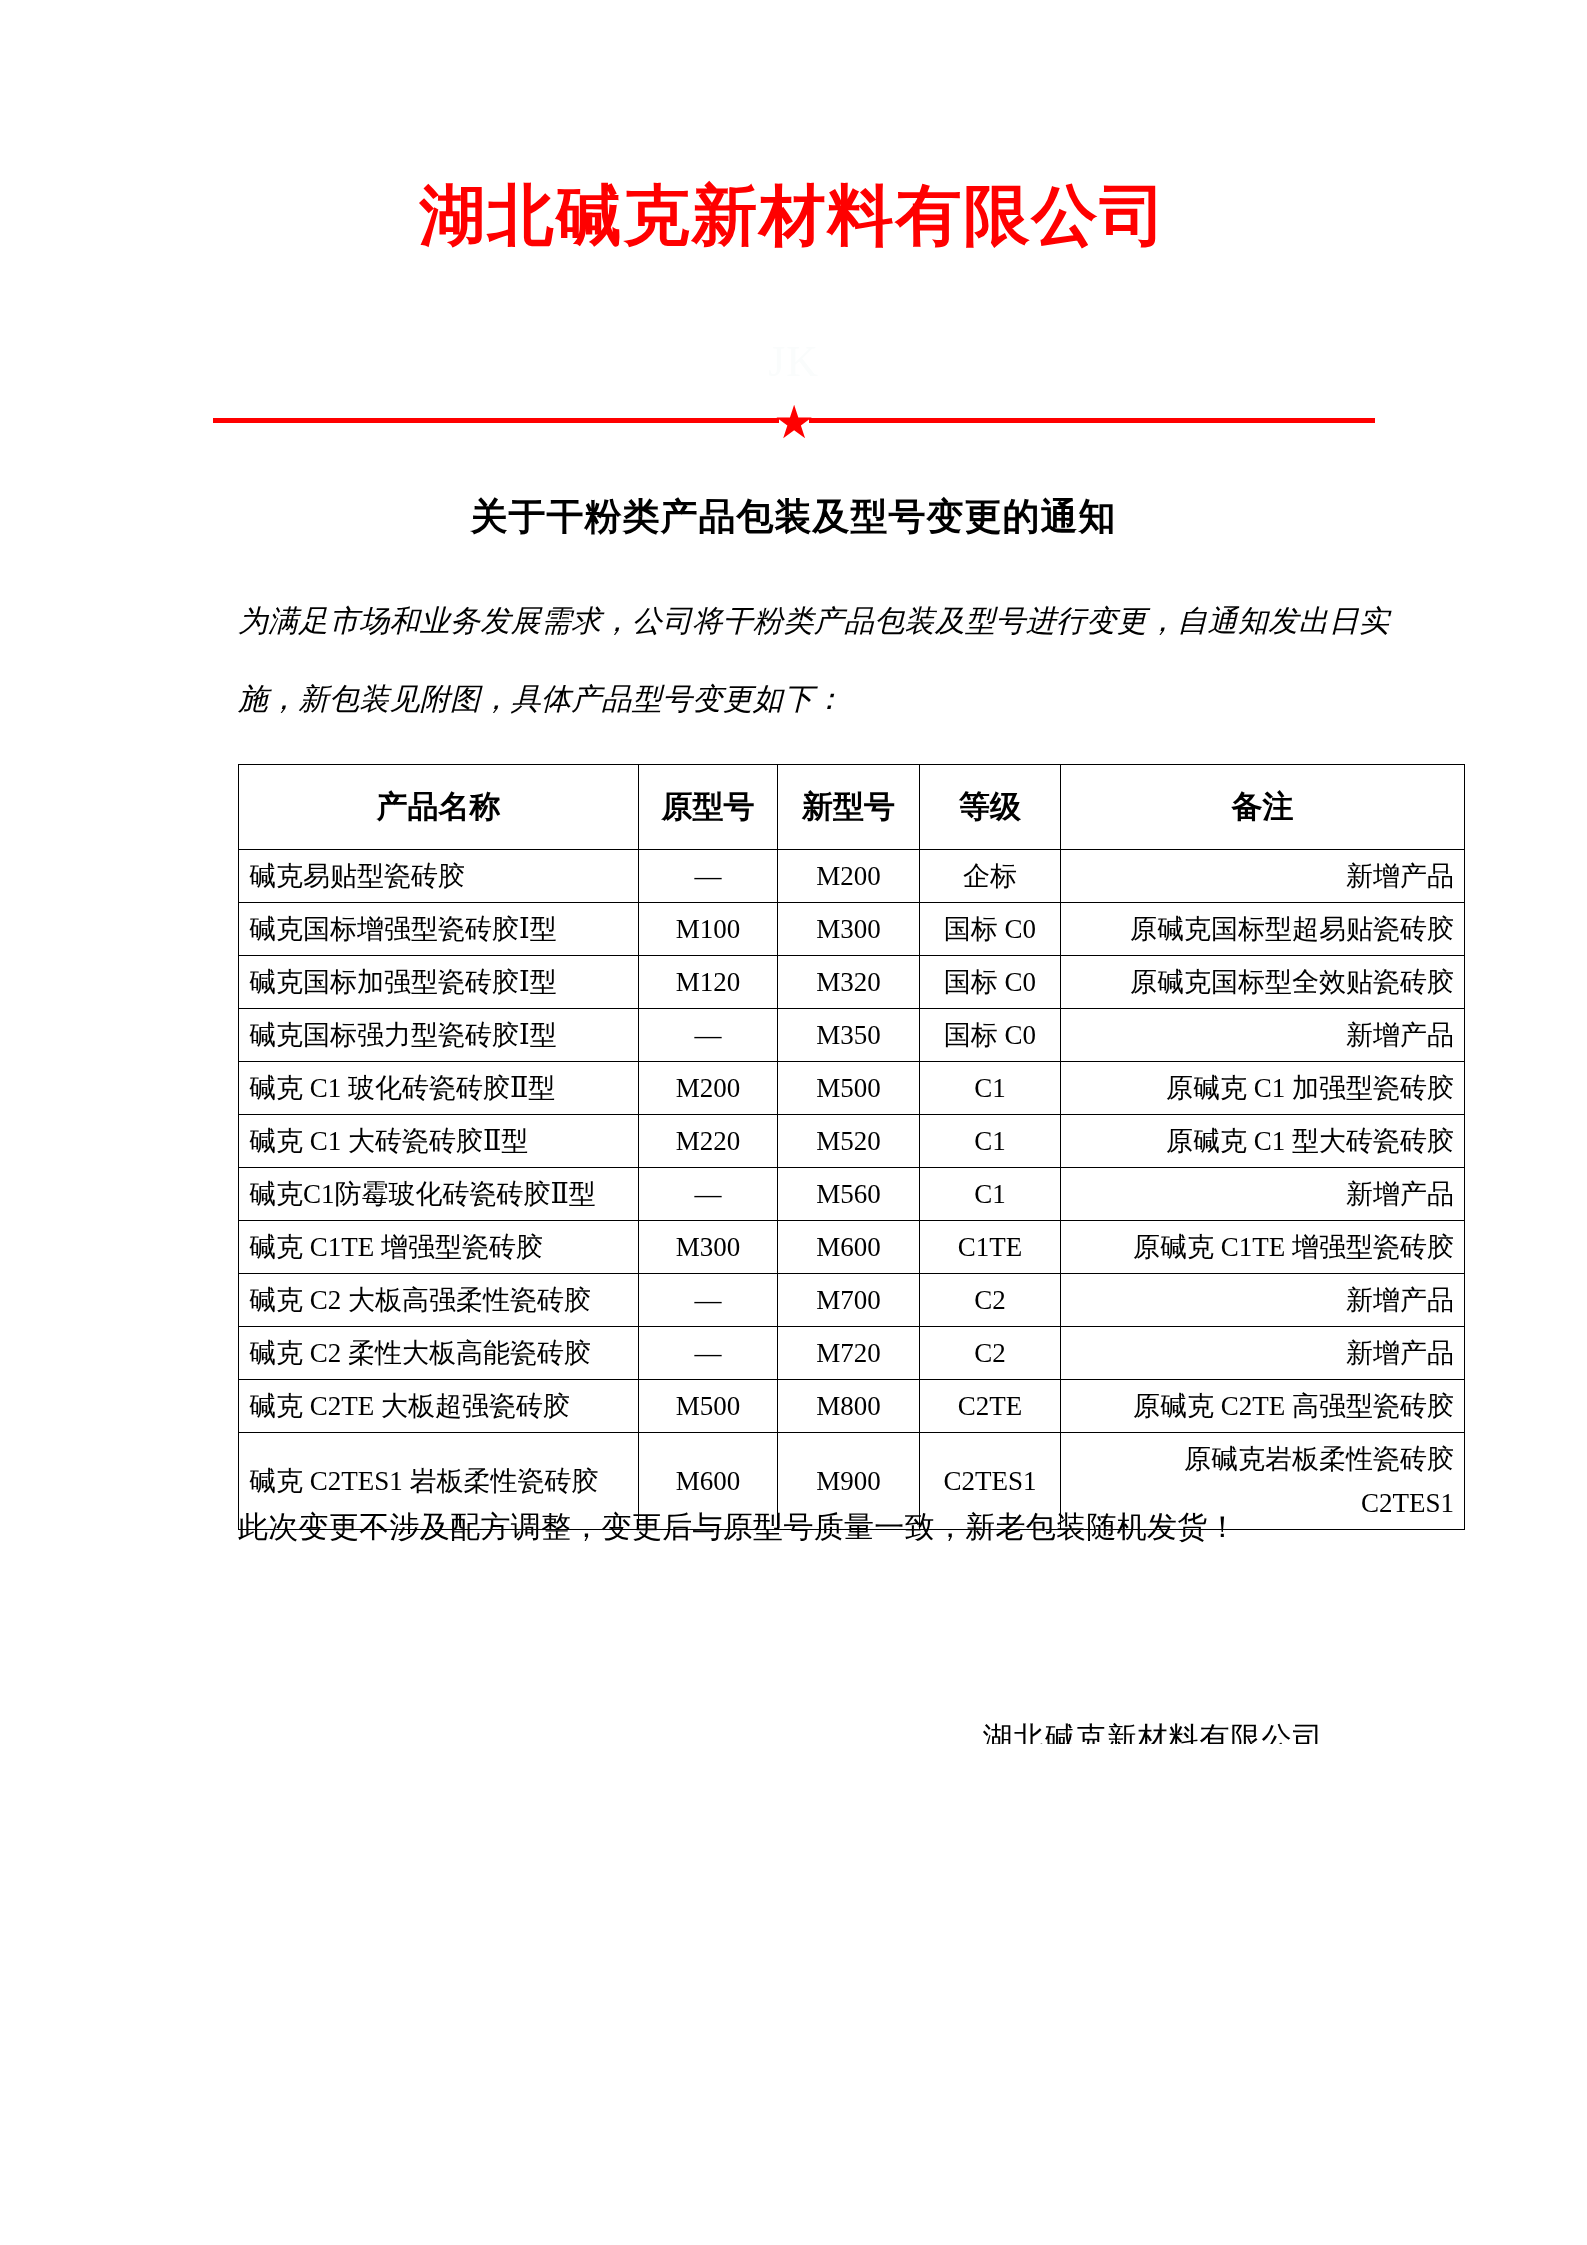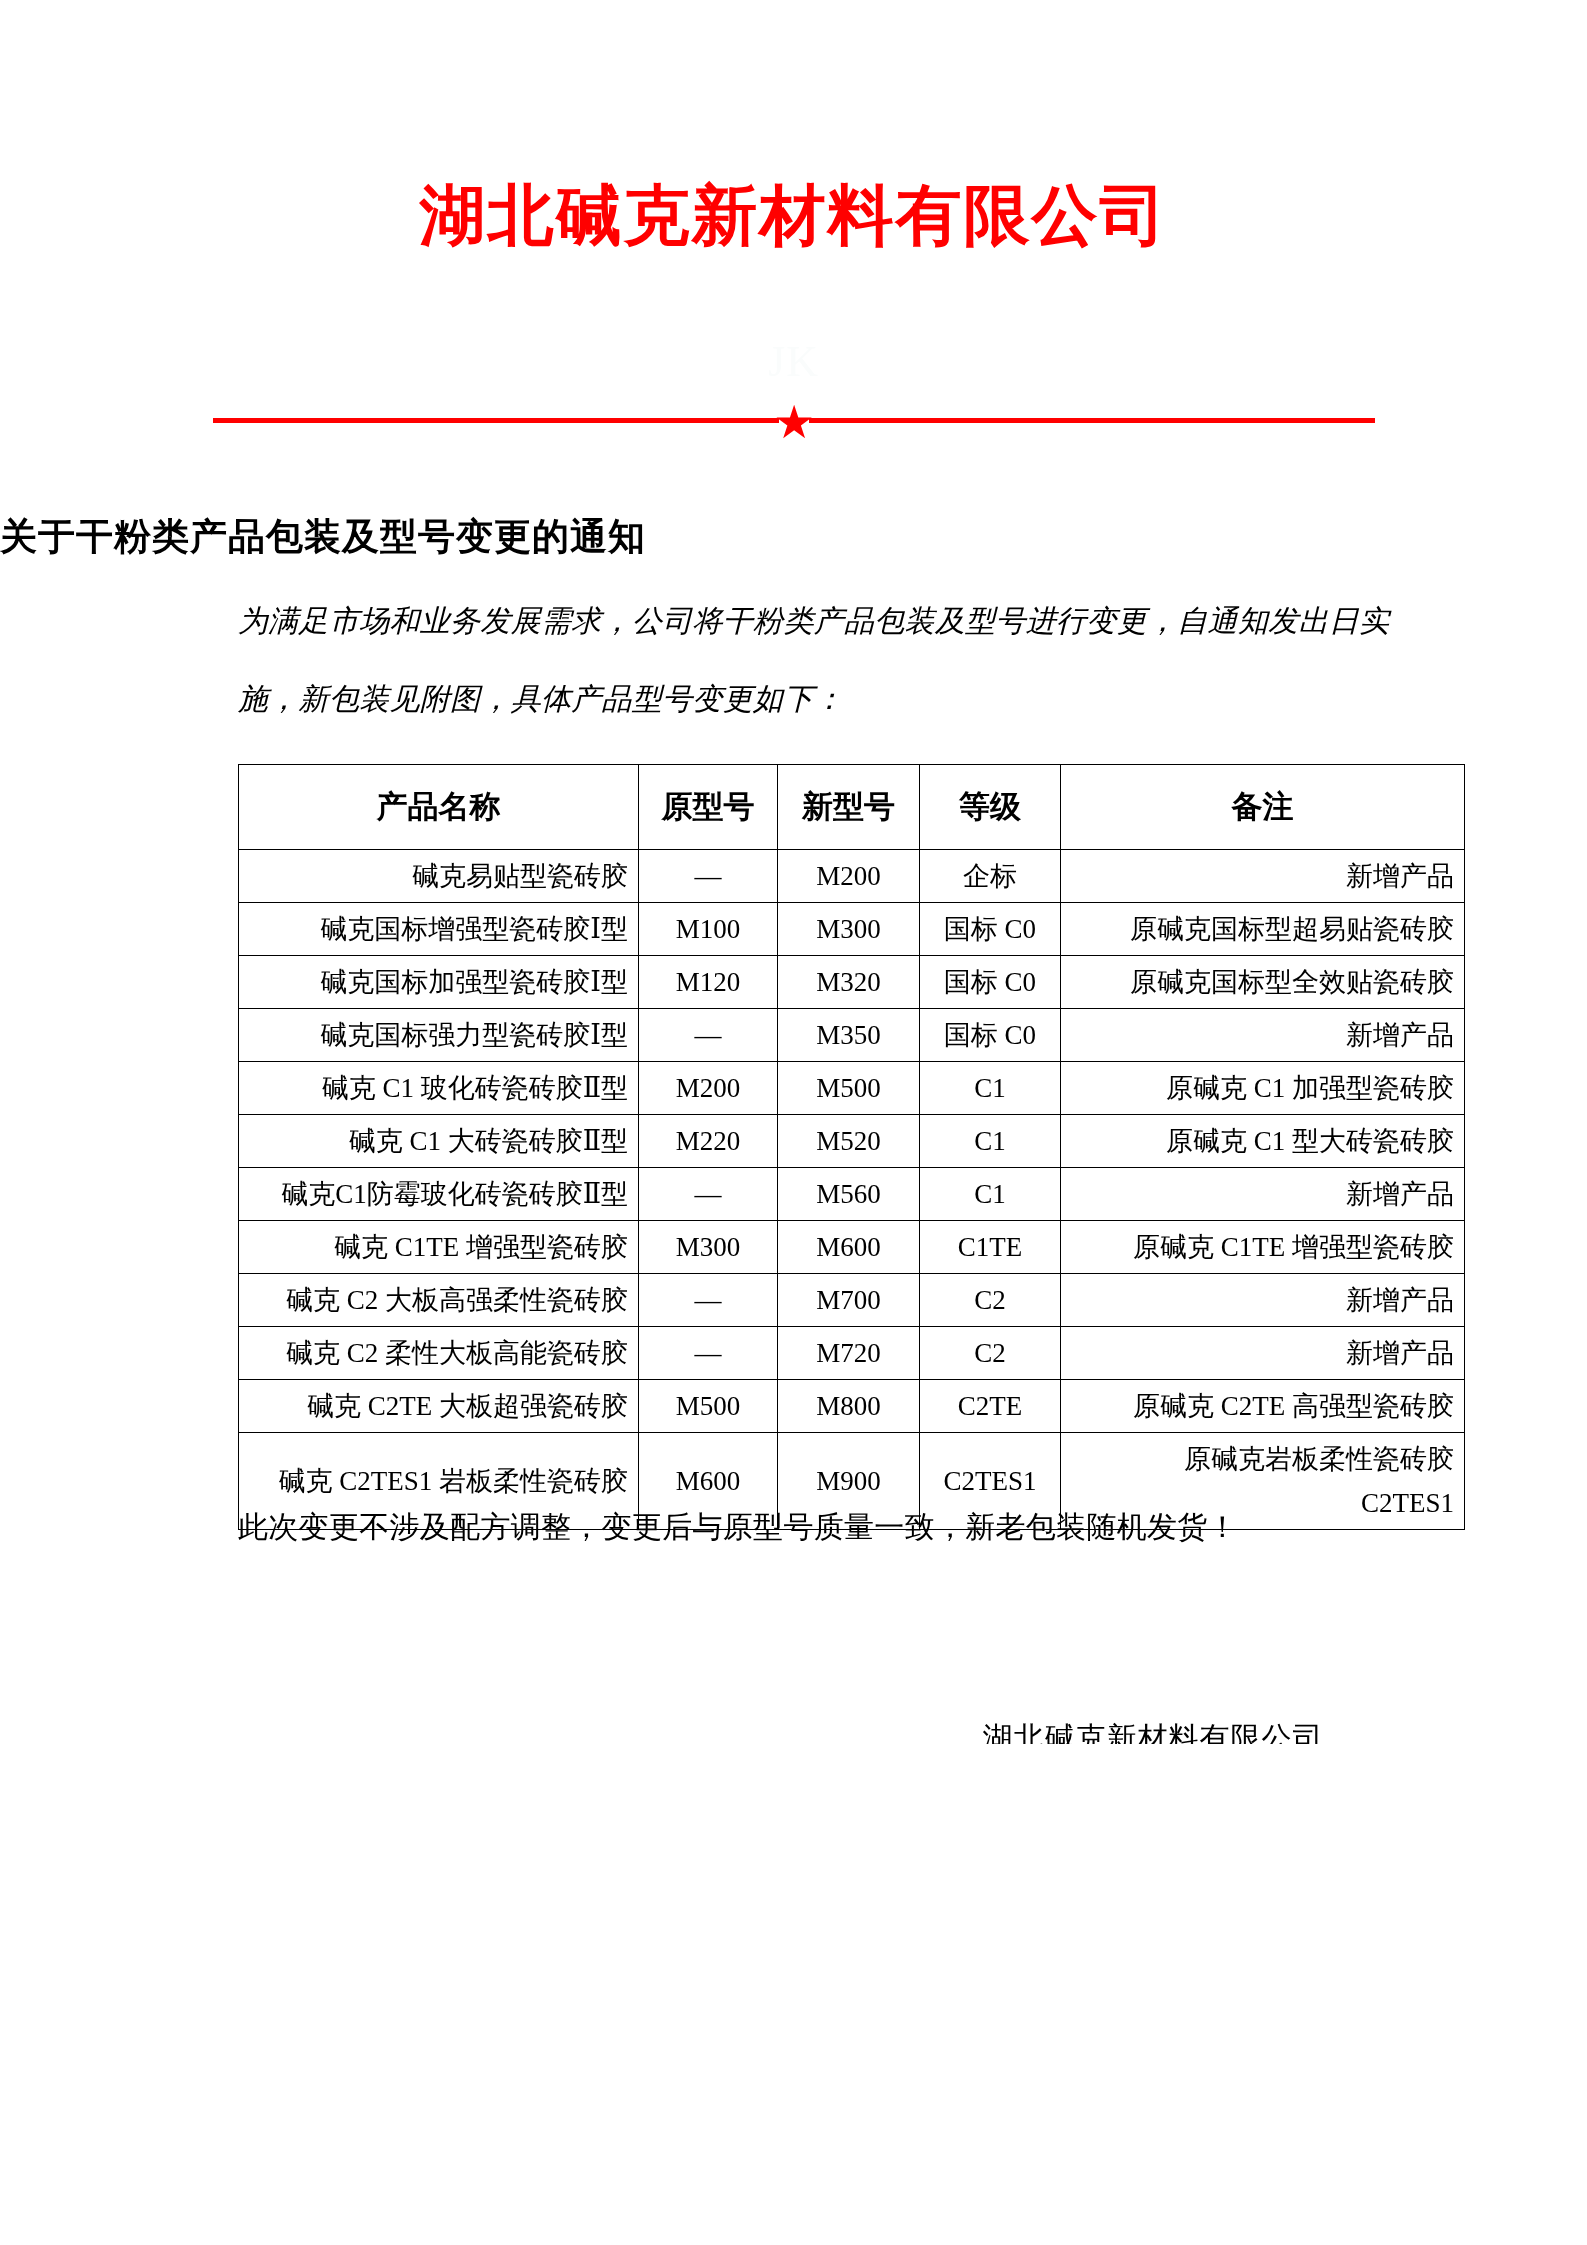--- a/index.html
+++ b/index.html
@@ -81,23 +81,23 @@
     text-align: center;
     color: #ff0000;
     font-size: 46px;
     font-family: "DejaVu Sans", sans-serif;
   }
 
   
   .subject {
     position: absolute;
     left: 0;
-    top: 512px;
+    top: 492px;
     width: 100%;
-    text-align: left;
+    text-align: center;
     font-size: 37px;
     font-weight: bold;
     font-family: Liberation Serif, serif;
     letter-spacing: 1px;
   }
 
   
   .body-block {
     position: absolute;
     left: 238px;
@@ -135,21 +135,21 @@
   }
   table.spec th {
     font-weight: bold;
     font-size: 31px;
     text-align: center;
     height: 84px;
   }
   table.spec td {
     height: 52px;
   }
-  td.c-name    { text-align: right;   padding-left: 14px; margin-left: 48px; }
+  td.c-name    { text-align: left;   padding-left: 14px; margin-left: 48px; }
   td.c-old,
   td.c-new,
   td.c-grade   { text-align: center; }
   td.c-remark  { text-align: right;   padding-left: 14px; }
   tr.tall td   { height: 96px; }
   .remark-two { line-height: 44px; }
 
   
   col.w-name   { width: 400px; }
   col.w-old    { width: 139px; }

